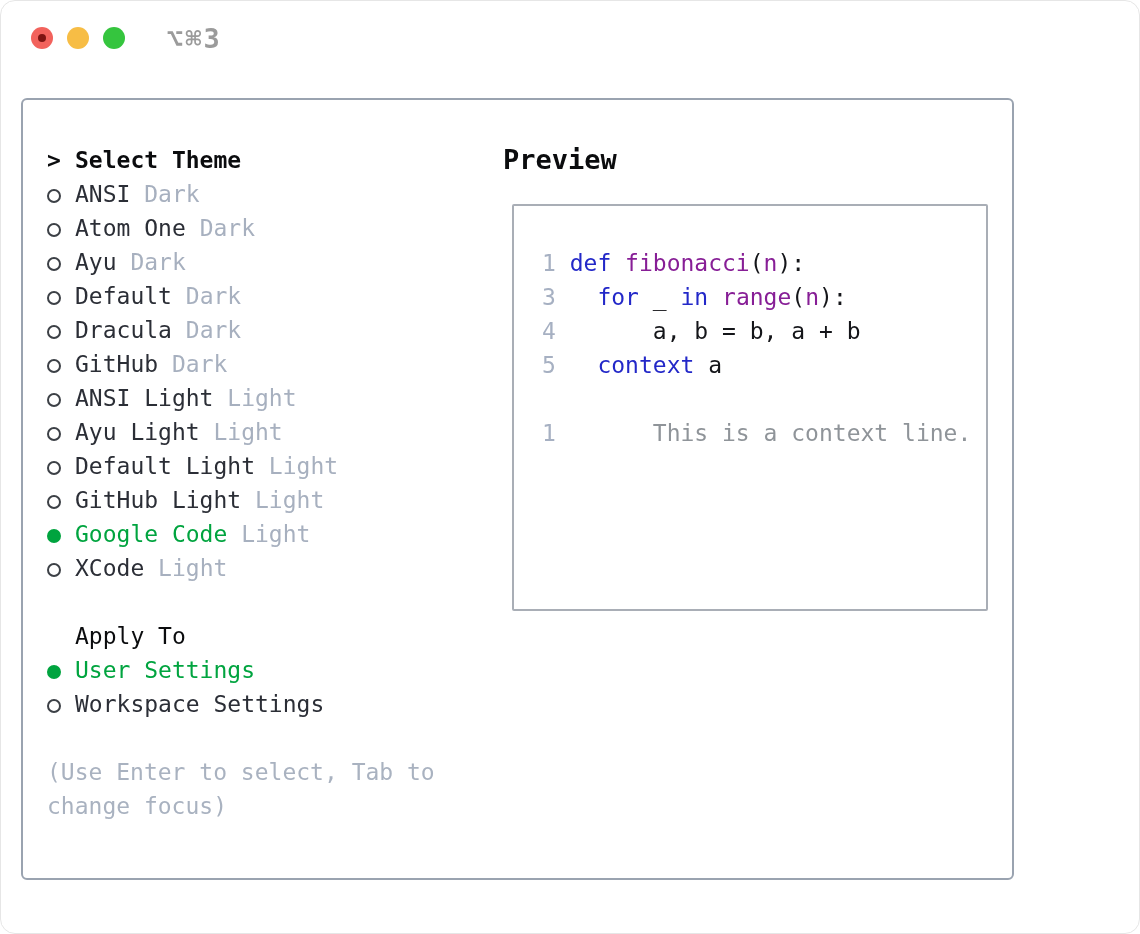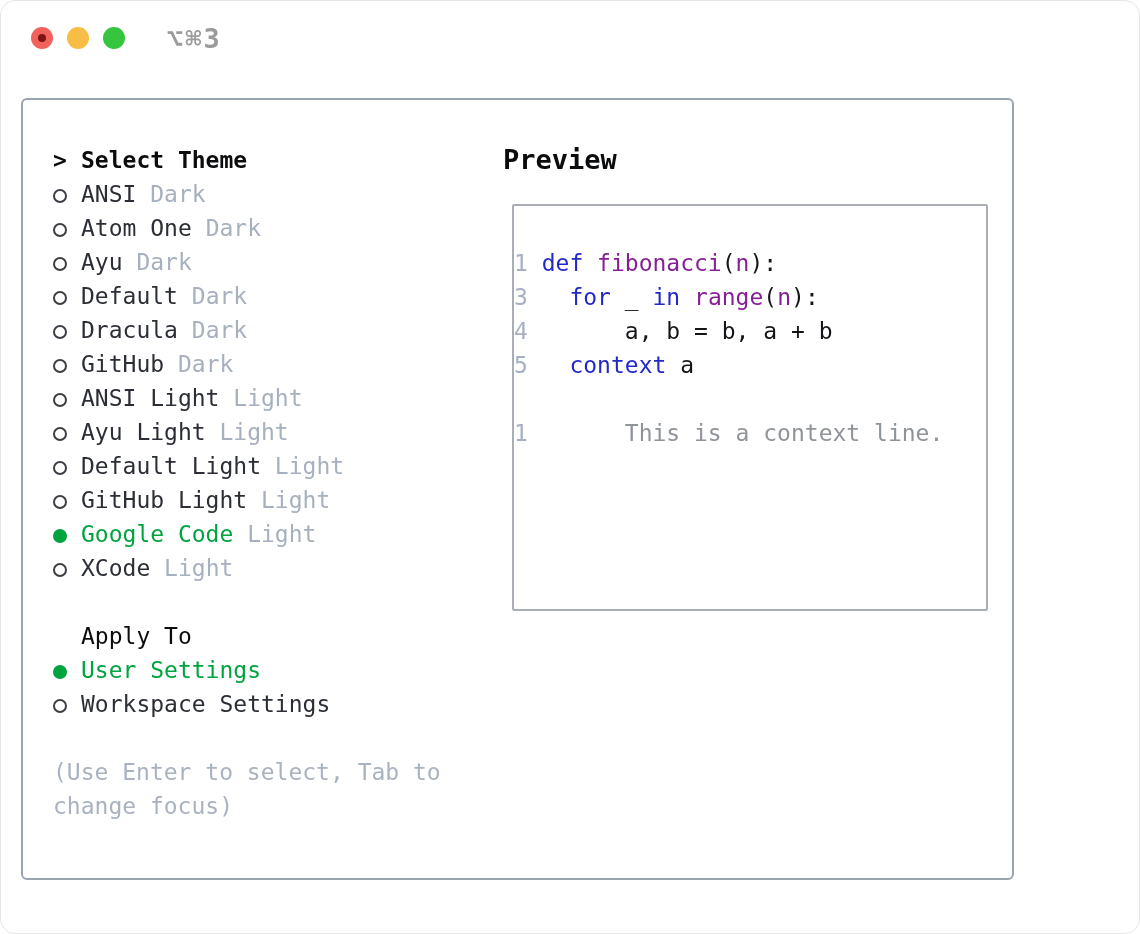--- a/index.html
+++ b/index.html
@@ -35,21 +35,21 @@
   
   .main-box {
     position: absolute; left: 20px; top: 97px;
     width: 993px; height: 782px;
     border: 2px solid #9aa3b0;
     border-radius: 6px;
     background: #ffffff;
   }
   
   .left-col {
-    position: absolute; left: 30px; top: 43px;
+    position: absolute; left: 24px; top: 43px;
     font-size: 23px; line-height: 34px;
     white-space: pre; color: #2b2e36;
   }
   .row { height: 34px; }
   .row .prefix {
     display: inline-block; width: 28px;
     font-weight: bold; color: #0b0c0e;
   }
   .row.hdr { font-weight: bold; color: #0b0c0e; }
   .row.subhdr { color: #0b0c0e; padding-left: 28px; }
@@ -69,21 +69,21 @@
     position: absolute; left: 480px; top: 43px;
     font-size: 27px; line-height: 34px;
     font-weight: bold; color: #0b0c0e;
   }
   .preview-box {
     position: absolute; left: 489px; top: 104px;
     width: 476px; height: 407px;
     border: 2px solid #a9aeb6;
     border-radius: 2px;
     background: #ffffff;
-    padding: 40px 0 0 0;
+    padding: 40px 0 0 28px;
     overflow: hidden;
   }
   .code-line {
     font-size: 23px; line-height: 34px; height: 34px;
     white-space: pre;
   }
 </style>
 </head>
 <body>
 

